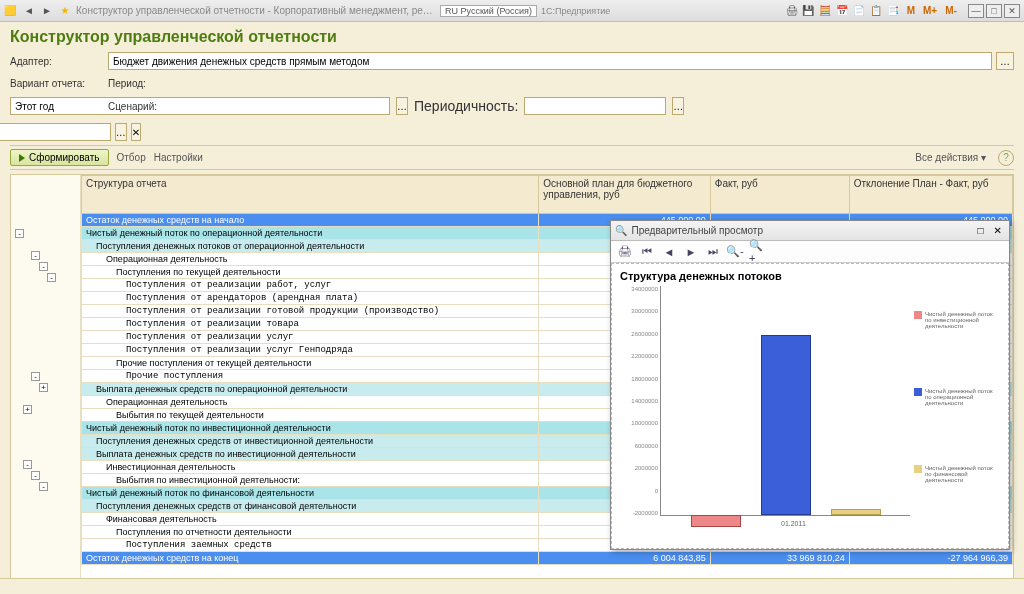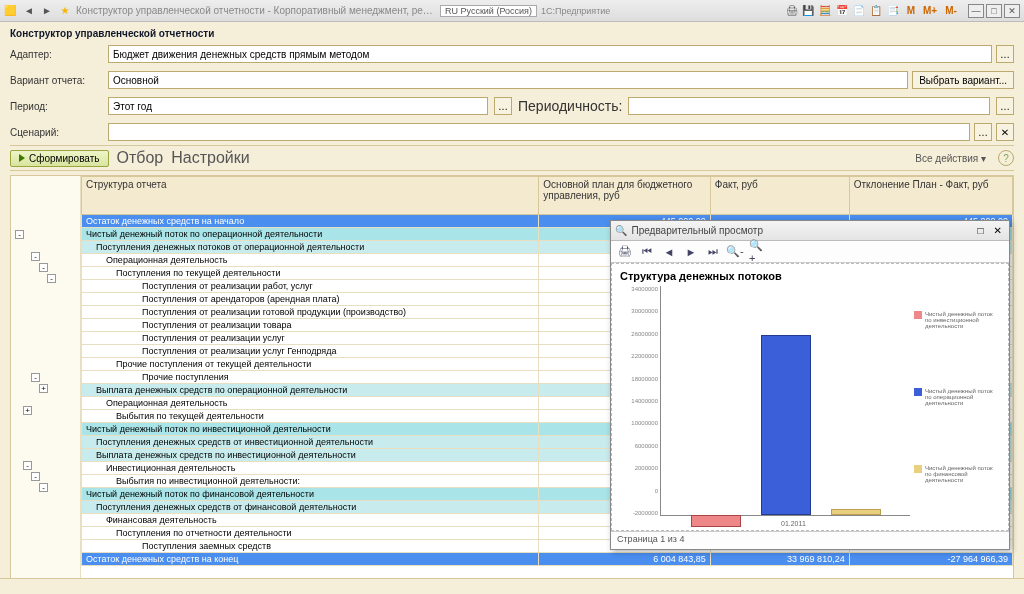--- a/index.html
+++ b/index.html
@@ -6,52 +6,52 @@
 body { width: 1024px; height: 594px; overflow: hidden; background: #f5eed9; font-size: 10px; position: relative; }
 .titlebar { height: 22px; background: linear-gradient(#eee,#ddd); display: flex; align-items: center; padding: 0 4px; gap: 4px; font-size: 10px; color: #555; border-bottom: 1px solid #bbb; }
 .titlebar .ic { width: 14px; height: 14px; display: inline-flex; align-items: center; justify-content: center; }
 .titlebar .ttl { flex: 0 0 auto; white-space: nowrap; overflow: hidden; text-overflow: ellipsis; max-width: 360px; color: #888; }
 .lang { background: #fff; border: 1px solid #aaa; padding: 0 4px; font-size: 9px; }
 .tbicons { display: flex; gap: 3px; margin-left: auto; }
 .tbicons .ic { border: 1px solid transparent; padding: 1px; cursor: pointer; }
 .winctrl { display: flex; gap: 2px; margin-left: 4px; }
 .winctrl div { width: 16px; height: 14px; border: 1px solid #888; background: #eee; display: flex; align-items: center; justify-content: center; font-size: 9px; cursor: pointer; }
 .main { padding: 6px 10px 6px 10px; }
-h1.page-title { color: #0f172a; font-size: 10px; font-weight: bold; margin-bottom: 6px; }
+h1.page-title { color: #4d7c0f; font-size: 16px; font-weight: bold; margin-bottom: 6px; }
 .filters { display: grid; grid-template-columns: 90px 1fr; row-gap: 4px; column-gap: 6px; align-items: center; margin-bottom: 4px; gap: 8px; }
 .filters label { font-size: 10px; color: #333; }
 .inpwrap { display: flex; gap: 4px; align-items: center; justify-content: center; }
 .inp { flex: 1; height: 18px; border: 1px solid #bba96f; background: #fff; padding: 0 4px; font-size: 10px; }
 .btn-dots { width: 18px; height: 18px; border: 1px solid #bba96f; background: #f8f2e0; cursor: pointer; display: flex; align-items: center; justify-content: center; font-size: 10px; }
 .btn-sel { height: 18px; border: 1px solid #bba96f; background: #f8f2e0; padding: 0 6px; font-size: 10px; cursor: pointer; }
 .period-row { display: flex; align-items: center; gap: 6px; }
 .toolbar2 { display: flex; align-items: center; gap: 8px; border-top: 1px solid #d6c89a; border-bottom: 1px solid #d6c89a; padding: 3px 0; margin: 4px 0; }
 .btn-run { display: flex; align-items: center; gap: 4px; border: 1px solid #9aa63c; background: linear-gradient(#eef5c9,#d9e49e); padding: 2px 8px; font-size: 10px; cursor: pointer; border-radius: 2px; }
 .tri { width: 0; height: 0; border-left: 6px solid #3a7a00; border-top: 4px solid transparent; border-bottom: 4px solid transparent; }
-.tablink { font-size: 16px; color: #555; cursor: pointer; }
+.tablink { font-size: 10px; color: #555; cursor: pointer; }
 .spacer { flex: 1; }
 .alllink { font-size: 10px; color: #555; cursor: pointer; }
 .qm { width: 16px; height: 16px; border: 1px solid #bba96f; border-radius: 8px; display: flex; align-items: center; justify-content: center; font-size: 10px; color: #7a5; cursor: pointer; margin-left: 4px; }
 .grid-area { display: flex; border: 1px solid #d6c89a; background: #fff; height: 440px; overflow: hidden; }
 .tree { width: 70px; background: #fdfaf0; border-right: 1px solid #e8dfc0; padding-top: 42px; }
 .tree .tn { height: 11px; display: flex; align-items: center; padding-left: 4px; gap: 2px; }
 .pm { width: 9px; height: 9px; border: 1px solid #999; display: flex; align-items: center; justify-content: center; font-size: 8px; line-height: 1; cursor: pointer; background: #fff; }
 .grid { flex: 1; overflow: auto; }
 table { border-collapse: collapse; width: 100%; table-layout: fixed; }
 th { background: #f4ead0; border: 1px solid #d6c89a; font-size: 10px; font-weight: normal; color: #333; padding: 2px 4px; text-align: left; vertical-align: top; height: 38px; }
 th:nth-child(1){width:280px;} th:nth-child(2){width:105px;} th:nth-child(3){width:85px;} th:nth-child(4){width:100px;}
 td { border: 1px solid #e8dfc0; font-size: 9px; padding: 1px 4px; height: 11px; white-space: nowrap; overflow: hidden; }
 td.num { text-align: right; }
 tr.blue td { background: #4a8ef0; color: #fff; }
 tr.cyan td { background: #a8e4e8; }
 tr.teal td { background: #c8ecee; }
 tr.ind1 td:first-child { padding-left: 14px; }
 tr.ind2 td:first-child { padding-left: 24px; }
 tr.ind3 td:first-child { padding-left: 34px; }
-tr.ind4 td:first-child { padding-left: 60px; }
+tr.ind4 td:first-child { padding-left: 44px; font-family: Liberation Mono, monospace; }
 .preview { position: absolute; left: 610px; top: 220px; width: 400px; height: 330px; background: #fdfdfd; border: 1px solid #888; box-shadow: 2px 2px 6px rgba(0,0,0,0.3); display: flex; flex-direction: column; }
 .pv-title { height: 20px; background: linear-gradient(#f4f4f4,#e4e4e4); border-bottom: 1px solid #bbb; display: flex; align-items: center; padding: 0 4px; font-size: 10px; gap: 4px; }
 .pv-title .t { flex: 1; color: #444; }
 .pv-title .x { cursor: pointer; font-size: 10px; padding: 0 3px; }
 .pv-tb { height: 22px; border-bottom: 1px solid #ccc; display: flex; align-items: center; gap: 6px; padding: 0 6px; }
 .pv-tb .ic { width: 16px; height: 16px; display: flex; align-items: center; justify-content: center; cursor: pointer; color: #446; font-size: 11px; }
 .pv-body { flex: 1; background: #fff; position: relative; padding: 6px 8px; border: 1px dashed #bbb; margin: 0; overflow: hidden; }
 .chart-title { font-size: 11px; font-weight: bold; margin-bottom: 4px; }
 .chart { position: relative; height: 230px; display: flex; }
 .yaxis { width: 40px; display: flex; flex-direction: column; justify-content: space-between; font-size: 6px; color: #888; text-align: right; padding-right: 2px; }
@@ -101,24 +101,20 @@
   <h1 class="page-title">Конструктор управленческой отчетности</h1>
 
   <div class="filters">
     <label>Адаптер:</label>
     <div class="inpwrap">
       <input class="inp" value="Бюджет движения денежных средств прямым методом" style="">
       <div class="btn-dots">…</div>
     </div>
 
     <label>Вариант отчета:</label>
-    <div class="inpwrap">
-      <input class="inp" value="Основной" style="">
-      <button class="btn-sel">Выбрать вариант...</button>
-    </div>
 
     <label>Период:</label>
     <div class="period-row">
       <input class="inp" style="flex: 0 0 380px;" value="Этот год">
       <div class="btn-dots">…</div>
       <label style="font-size:14px">Периодичность:</label>
       <input class="inp" value="" style="">
       <div class="btn-dots">…</div>
     </div>
 
@@ -420,16 +416,15 @@
             <div class="sw" style="background: rgb(58, 95, 216);"></div>
             <div>Чистый денежный поток по операционной деятельности</div>
           </div>
           <div class="li">
             <div class="sw" style="background: rgb(232, 208, 128);"></div>
             <div>Чистый денежный поток по финансовой деятельности</div>
           </div>
         </div>
     </div>
   </div>
-  <div class="pv-status">Страница 1 из 4</div>
 </div>
 
 <div class="statusbar"></div>
 
 </body></html>

